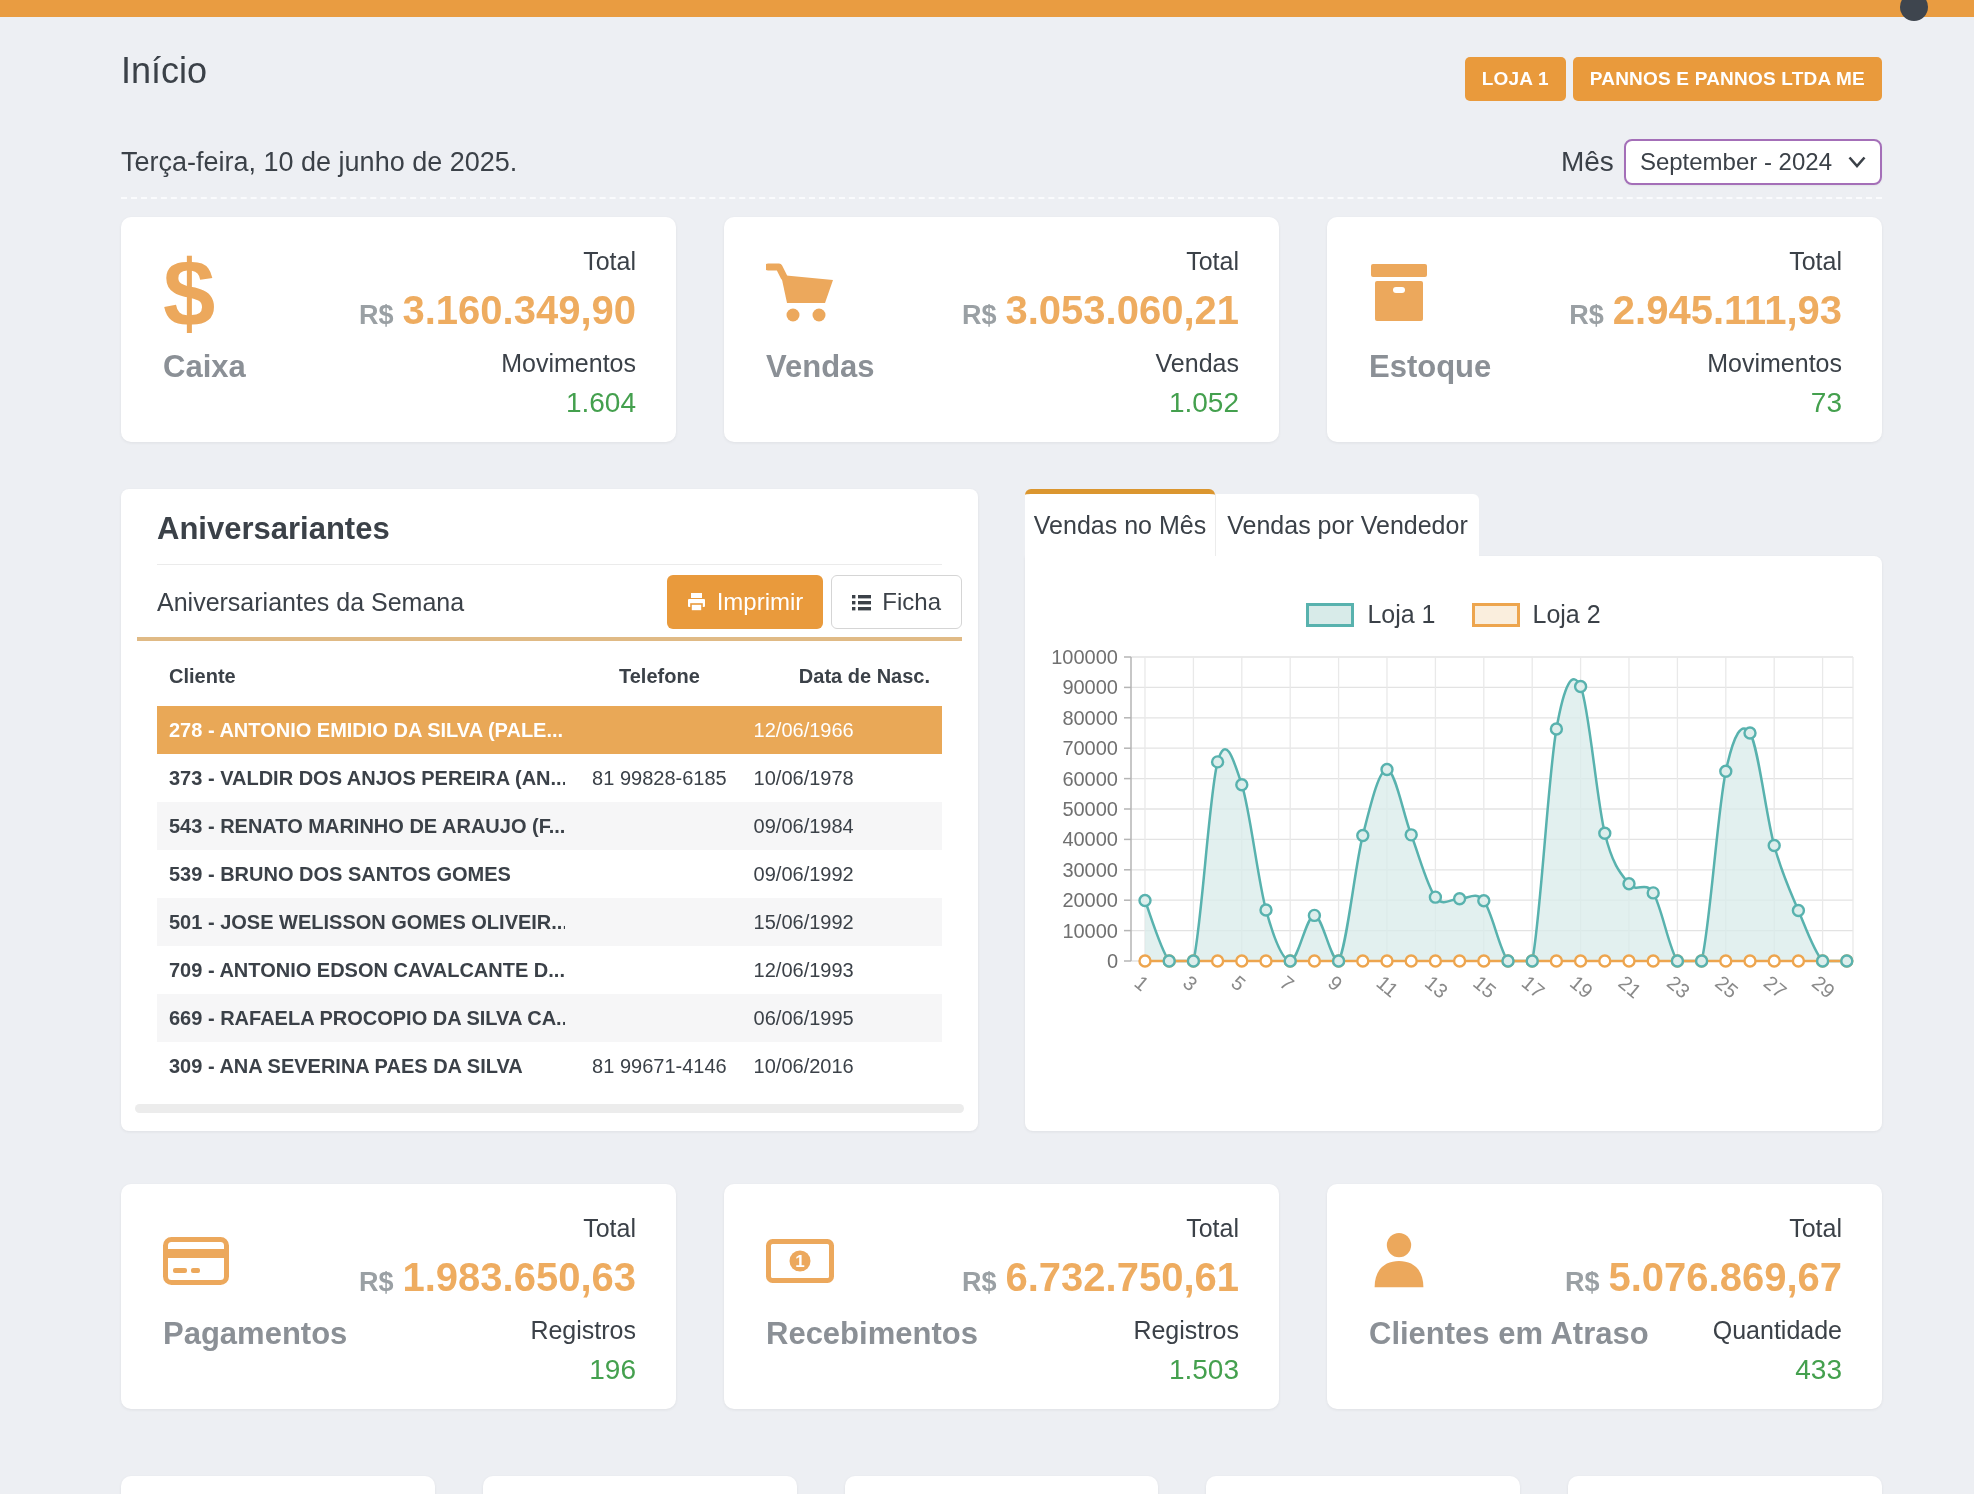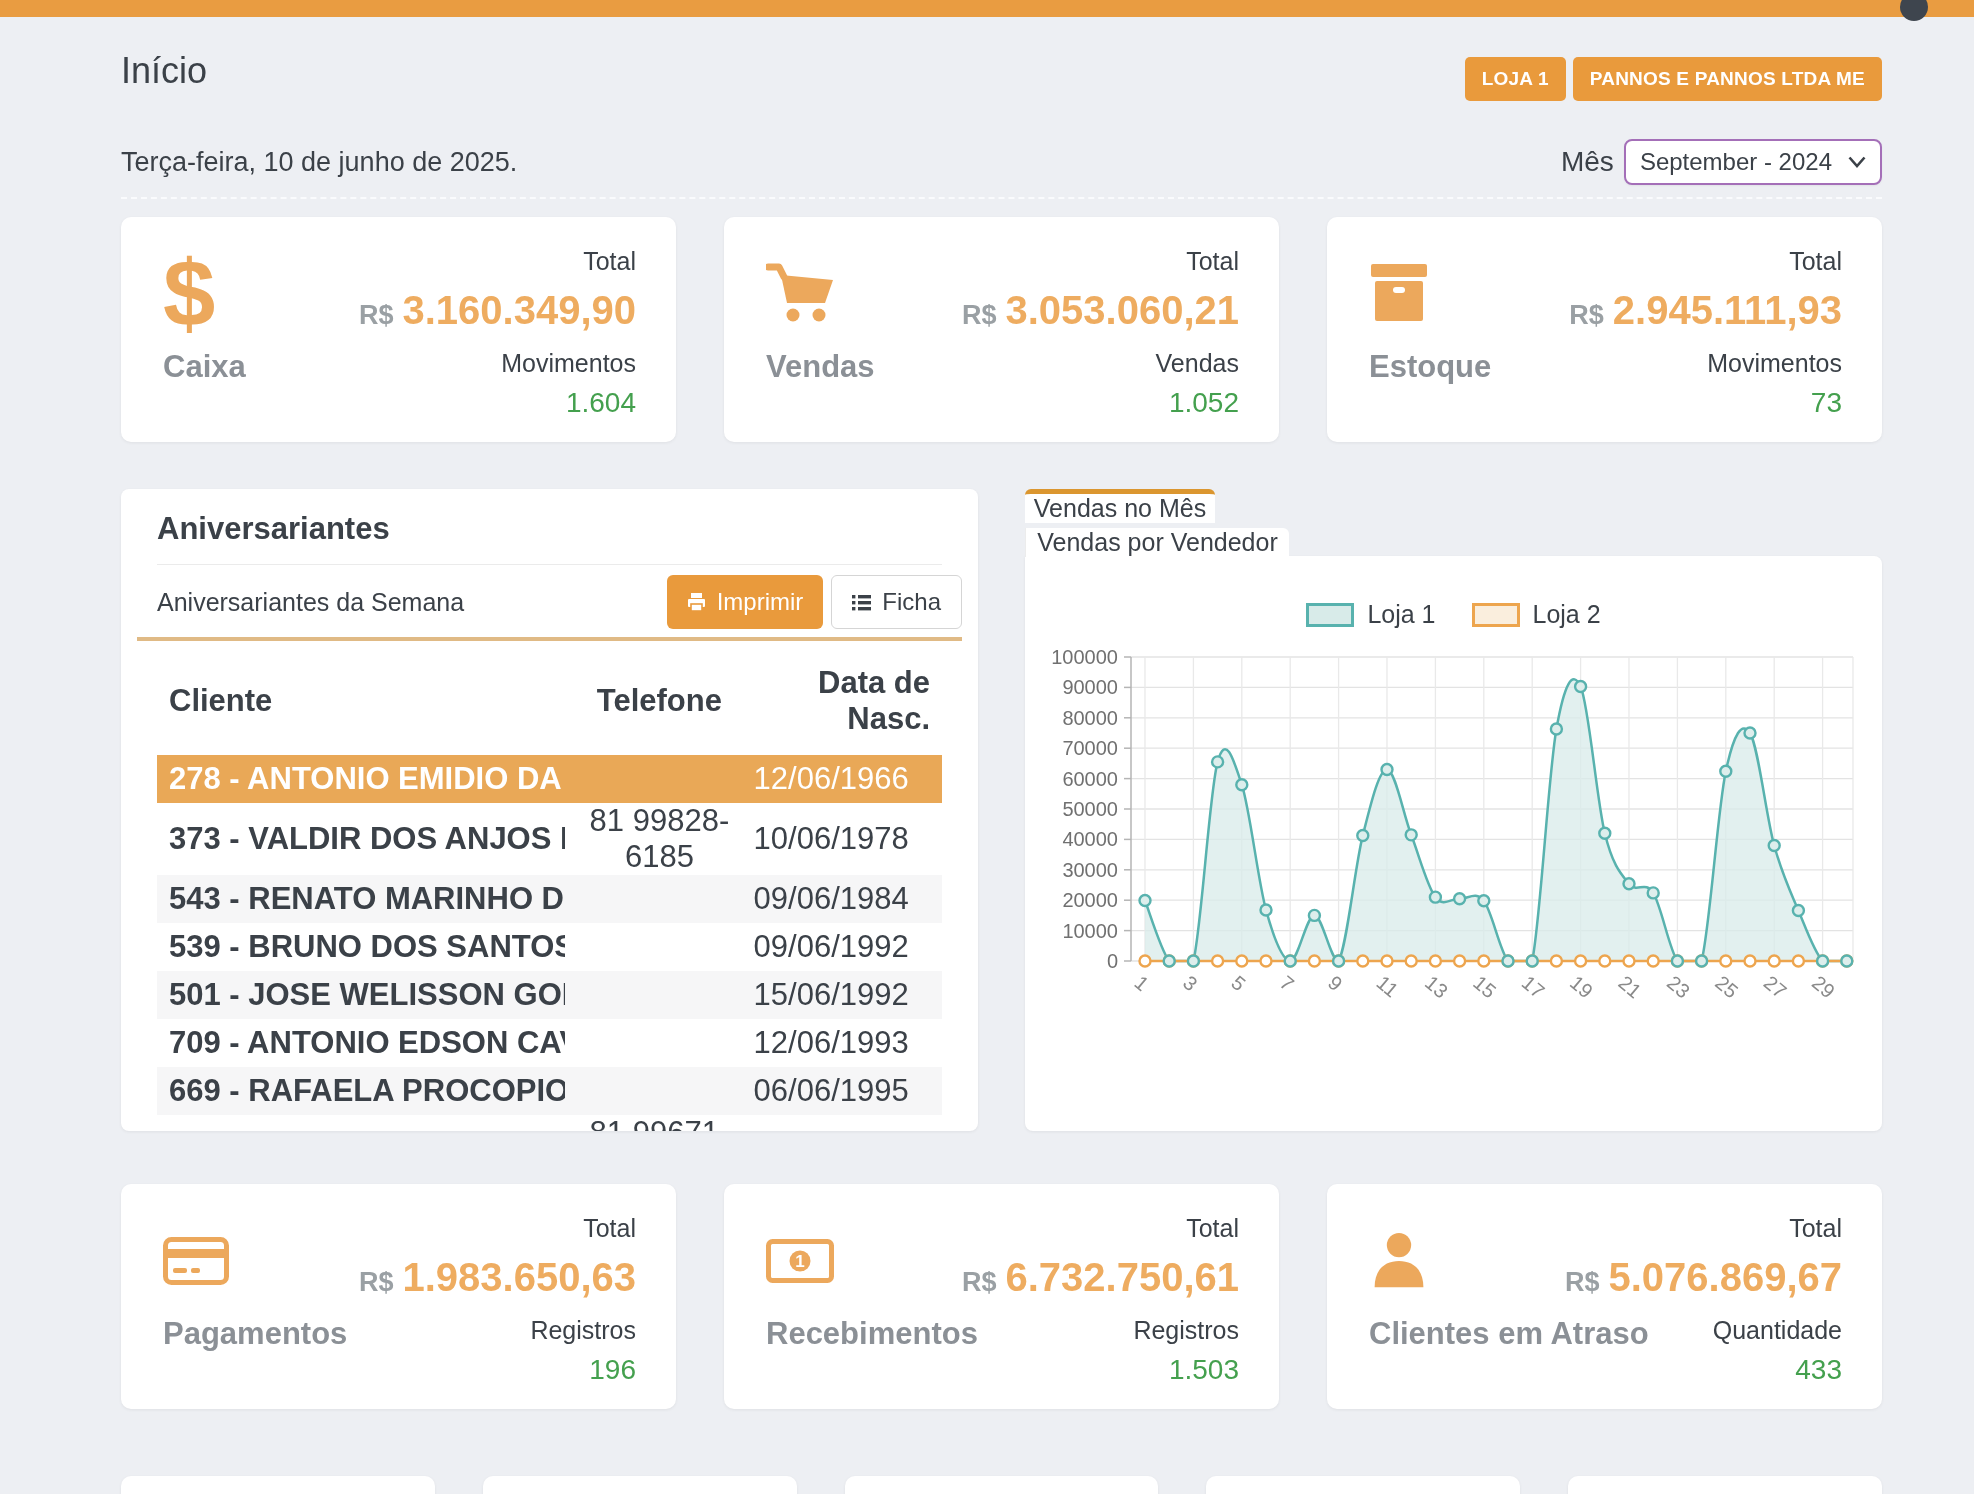--- a/index.html
+++ b/index.html
@@ -47,37 +47,37 @@
 
   
   .bd-card { width:857px; height:642px; background:#fff; border-radius:8px; box-shadow:0 1px 3px rgba(60,64,67,.08); overflow:hidden; }
   .bd-title { margin:22px 36px 0; padding-bottom:17px; border-bottom:1px solid #ebebeb; font-size:31px; font-weight:bold; color:#3b4148; }
   .bd-sub { display:flex; justify-content:space-between; align-items:center; margin:10px 16px 8px 36px; }
   .bd-sub-text { font-size:25px; color:#3b4148; }
   .bd-buttons { display:flex; gap:8px; }
   .btn-imprimir { display:inline-flex; align-items:center; gap:11px; background:#e99a3c; color:#fff; font-size:24px; padding:12px 20px; border-radius:6px; border:none; cursor:pointer; }
   .btn-ficha { display:inline-flex; align-items:center; gap:11px; background:#fff; color:#3b4148; font-size:24px; padding:12px 20px; border-radius:6px; border:1px solid #d5d5d5; cursor:pointer; }
   .tan-line { height:4px; background:#e0ba85; margin:4px 16px 0; }
-  .bd-table { width:calc(100% - 72px); margin:24px 36px 0; border-collapse:collapse; font-size:31px; color:#3b4148; table-layout:fixed; }
+  .bd-table { width:calc(100% - 72px); margin:24px 36px 0; border-collapse:collapse; font-size:20px; color:#3b4148; table-layout:fixed; }
   .bd-table th { padding-bottom:18px; font-weight:bold; }
   .th-client { text-align:left; width:52%; padding-left:12px; }
   .th-phone  { text-align:center; width:24%; }
   .th-date   { text-align:right; width:24%; padding-right:12px; }
   .bd-table td { height:48px; }
   .c-client { font-weight:bold; padding-left:12px; white-space:nowrap; overflow:hidden; }
   .c-phone  { text-align:center; }
   .c-date   { text-align:left; padding-right:12px; }
   tr.alt { background:#f6f6f7; }
   tr.hl { background:#e9a857; }
   tr.hl td { color:#fff; }
   .scroll-track { height:9px; background:#ececec; border-radius:5px; margin:14px 14px 0; }
 
   
   .sales-panel { width:857px; }
-  .tabs { display:flex; height:67px;flex-direction:column; }
+  .tabs { display:flex; height:67px; }
   .tab-active { width:190px; background:#fff; border-top:5px solid #db962f; border-radius:6px 6px 0 0; display:flex; align-items:center; justify-content:center; font-size:25px; cursor:pointer; }
   .tab-idle { width:264px; background:#fff; margin-top:5px; height:62px; border-left:1px solid #ececec; border-radius:0 6px 0 0; display:flex; align-items:center; justify-content:center; font-size:25px; cursor:pointer; }
   .chart-body { background:#fff; height:575px; border-radius:0 8px 8px 8px; padding-top:44px; box-shadow:0 1px 3px rgba(60,64,67,.08); }
   .legend { display:flex; justify-content:center; align-items:center; gap:36px; }
   .legend-item { display:flex; align-items:center; gap:13px; font-size:25px; color:#3b4148; cursor:pointer; }
   .swatch { width:48px; height:24px; border:3px solid; }
   .chart-svg { display:block; margin:16px auto 0; }
 
   
   .footer-row { display:grid; grid-template-columns:repeat(5,1fr); gap:48px; margin-top:67px; }

